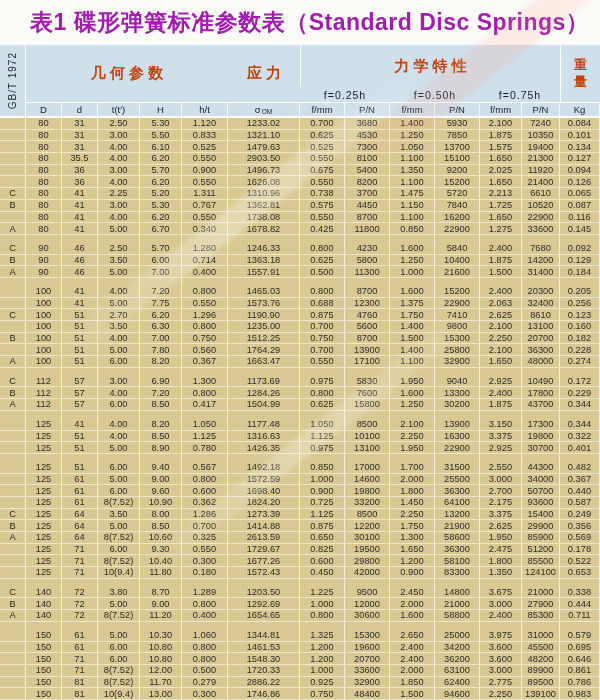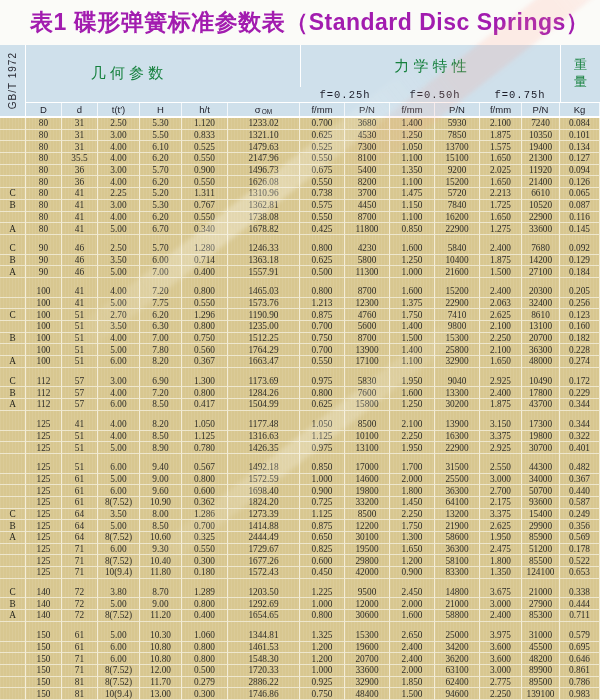--- a/index.html
+++ b/index.html
@@ -22,41 +22,41 @@
     font-size:10px;color:#2a2a33;letter-spacing:1px;
   }
   .gbt span{writing-mode:vertical-rl;transform:rotate(180deg);}
   .hgrid{
     width:574px;display:grid;
     grid-template-columns:36px 36px 42px 42px 46px 72px 45px 45px 45px 45px 42px 38px 40px;
     grid-template-rows:42px 15px 14px;
     background:#cfe0eb;
   }
   .hgroup{display:flex;align-items:center;justify-content:center;
-    font-weight:normal;color:#15803d;font-size:15px;}
+    font-weight:bold;color:#c2410c;font-size:15px;}
   .geo{grid-column:1/6;grid-row:1/3;}
   .stress{grid-column:6/7;grid-row:1/3;}
   .mech{grid-column:7/13;grid-row:1/2;border-left:1px solid #fff;}
   .weight{grid-column:13/14;grid-row:1/3;flex-direction:column;font-size:13px;
     line-height:1.25;border-left:1px solid #fff;}
   .flabel{grid-row:2;display:flex;align-items:center;justify-content:center;
-    font-size:10.5px;color:#1c1c28;letter-spacing:1px;font-family:Liberation Mono, monospace;}
+    font-size:10.5px;color:#1c1c28;letter-spacing:1px;}
   .f1{grid-column:7/9;}
   .f2{grid-column:9/11;}
   .f3{grid-column:11/13;}
   .colrow{
     grid-column:1/14;grid-row:3;display:grid;
     grid-template-columns:36px 36px 42px 42px 46px 72px 45px 45px 45px 45px 42px 38px 40px;
     border-top:1px solid #fff;
   }
   .hc{display:flex;align-items:flex-start;justify-content:center;padding-top:1px;
     font-size:9.5px;color:#22222c;border-right:1px solid rgba(255,255,255,.75);}
   .hc .sub{font-size:6.5px;margin-left:1px;margin-top:3.5px;}
   
-  .tbody{width:540px;font-family:Liberation Serif, serif;}
+  .tbody{width:540px;}
   .row{
     display:grid;height:11.7px;
     grid-template-columns:26px 36px 36px 42px 42px 46px 72px 45px 45px 45px 45px 42px 38px 40px;
   }
   .row.gap{height:8px;}
   .cell{
     background:#d8c790;
     background-image:repeating-linear-gradient(90deg, rgba(255,255,255,0.07) 0 1px, rgba(0,0,0,0) 1px 3px);
     border-right:1px solid rgba(248,243,226,.85);
     border-bottom:1px solid rgba(240,233,209,.95);
@@ -89,20 +89,21 @@
 
 <div class="page-title">表1 碟形弹簧标准参数表（Standard Disc Springs）</div>
 
 <div class="tableWrap">
   <div class="header">
     <div class="gbt">
       <span>GB/T 1972</span>
     </div>
     <div class="hgrid">
       <div class="hgroup geo">几 何 参 数</div>
+      <div class="hgroup stress">应 力</div>
       <div class="hgroup mech">力 学 特 性</div>
       <div class="hgroup weight">
         <span>重</span>
         <span>量</span>
       </div>
       <div class="flabel f1">f=0.25h</div>
       <div class="flabel f2">f=0.50h</div>
       <div class="flabel f3">f=0.75h</div>
       <div class="colrow" id="colhead">
           <div class="hc">D</div>
@@ -170,21 +171,21 @@
         <div class="cell">19400</div>
         <div class="cell">0.134</div>
       </div>
       <div class="row">
         <div class="cell typec"></div>
         <div class="cell">80</div>
         <div class="cell">35.5</div>
         <div class="cell">4.00</div>
         <div class="cell">6.20</div>
         <div class="cell">0.550</div>
-        <div class="cell">2147.96</div>
+        <div class="cell">2903.50</div>
         <div class="cell">0.550</div>
         <div class="cell">8100</div>
         <div class="cell">1.100</div>
         <div class="cell">15100</div>
         <div class="cell">1.650</div>
         <div class="cell">21300</div>
         <div class="cell">0.127</div>
       </div>
       <div class="row">
         <div class="cell typec"></div>
@@ -336,21 +337,21 @@
         <div class="cell">46</div>
         <div class="cell">5.00</div>
         <div class="cell">7.00</div>
         <div class="cell">0.400</div>
         <div class="cell">1557.91</div>
         <div class="cell">0.500</div>
         <div class="cell">11300</div>
         <div class="cell">1.000</div>
         <div class="cell">21600</div>
         <div class="cell">1.500</div>
-        <div class="cell">27100</div>
+        <div class="cell">31400</div>
         <div class="cell">0.184</div>
       </div>
       <div class="row gap">
         <div class="cell typec"></div>
         <div class="cell"></div>
         <div class="cell"></div>
         <div class="cell"></div>
         <div class="cell"></div>
         <div class="cell"></div>
         <div class="cell"></div>
@@ -379,21 +380,21 @@
         <div class="cell">0.205</div>
       </div>
       <div class="row">
         <div class="cell typec"></div>
         <div class="cell">100</div>
         <div class="cell">41</div>
         <div class="cell">5.00</div>
         <div class="cell">7.75</div>
         <div class="cell">0.550</div>
         <div class="cell">1573.76</div>
-        <div class="cell">1.213</div>
+        <div class="cell">0.688</div>
         <div class="cell">12300</div>
         <div class="cell">1.375</div>
         <div class="cell">22900</div>
         <div class="cell">2.063</div>
         <div class="cell">32400</div>
         <div class="cell">0.256</div>
       </div>
       <div class="row">
         <div class="cell typec">C</div>
         <div class="cell">100</div>
@@ -714,21 +715,21 @@
         <div class="cell">29900</div>
         <div class="cell">0.356</div>
       </div>
       <div class="row">
         <div class="cell typec">A</div>
         <div class="cell">125</div>
         <div class="cell">64</div>
         <div class="cell">8(7.52)</div>
         <div class="cell">10.60</div>
         <div class="cell">0.325</div>
-        <div class="cell">2444.49</div>
+        <div class="cell">2613.59</div>
         <div class="cell">0.650</div>
         <div class="cell">30100</div>
         <div class="cell">1.300</div>
         <div class="cell">58600</div>
         <div class="cell">1.950</div>
         <div class="cell">85900</div>
         <div class="cell">0.569</div>
       </div>
       <div class="row">
         <div class="cell typec"></div>

